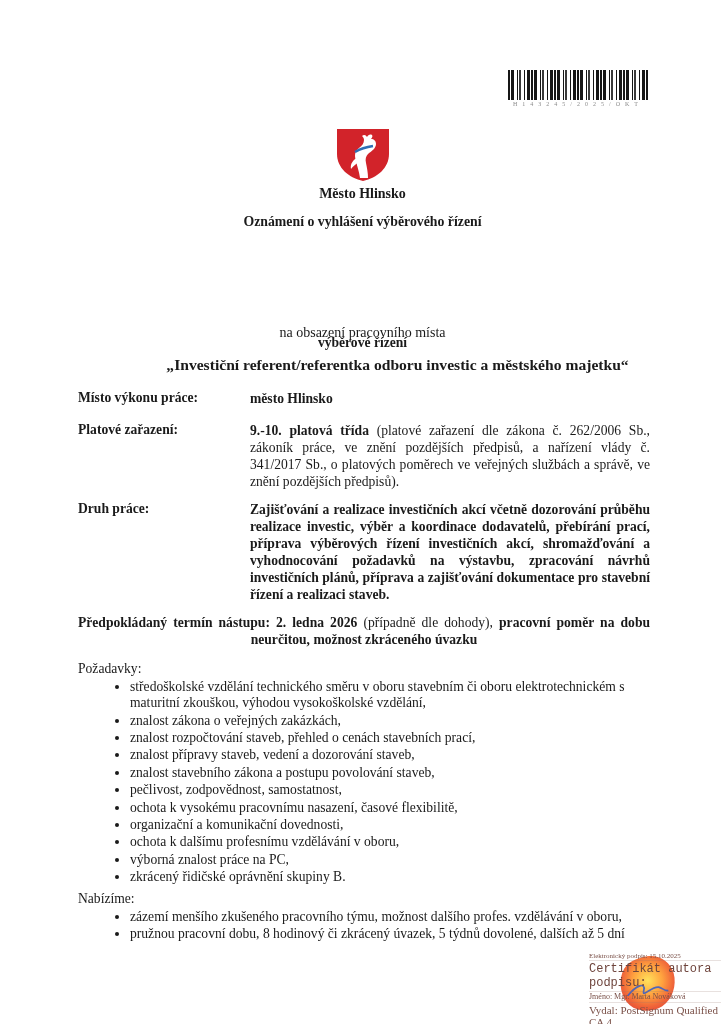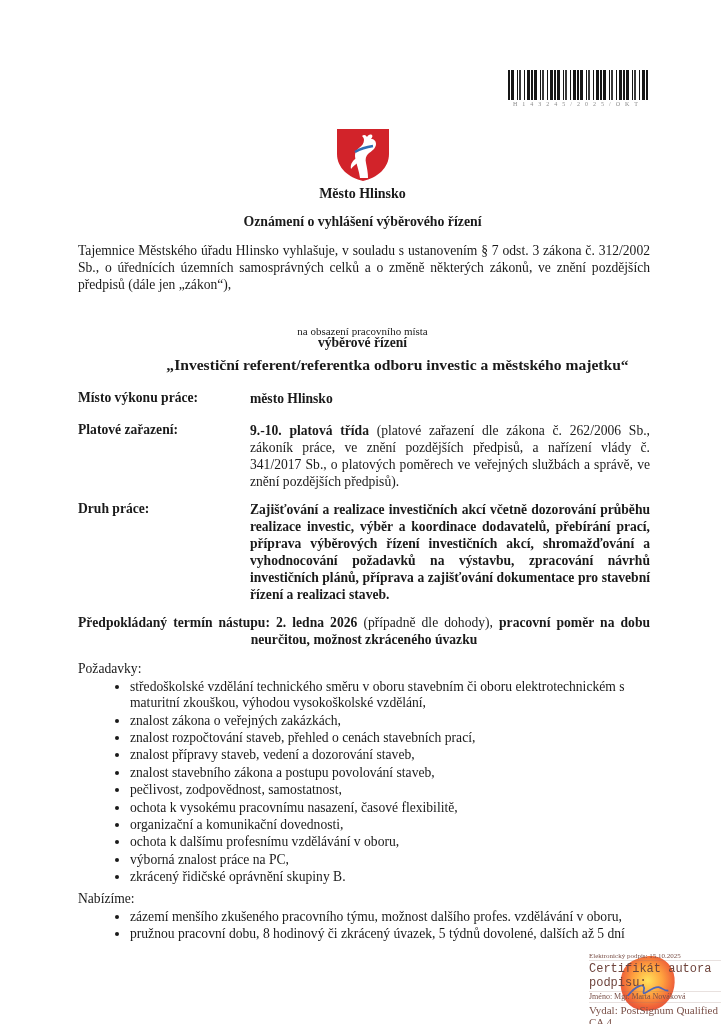--- a/index.html
+++ b/index.html
@@ -20,21 +20,21 @@
     top:101px;left:508px;width:140px;font-size:6px;color:#8a8a8a;
     letter-spacing:5px;white-space:nowrap;overflow:hidden;text-align:center;
   }
   .refblock{top:105px;right:75px;text-align:right;font-size:12.5px;line-height:14.6px;}
   
   .emblem{top:128px;left:50%;transform:translateX(-50%);width:56px;height:54px;}
   .city{top:186px;left:0;width:725px;text-align:center;font-weight:bold;font-size:14px;}
   .doc-title{top:214px;left:0;width:725px;text-align:center;font-weight:bold;font-size:13.8px;}
   .intro{top:243px;left:78px;width:572px;font-size:13.6px;line-height:16.9px;text-align:justify;}
   .proc-title{top:318px;left:0;width:725px;text-align:center;font-weight:bold;font-size:13.6px;margin-top:17px;}
-  .proc-sub{top:325px;left:0;width:725px;text-align:center;font-size:11px;}
+  .proc-sub{top:325px;left:0;width:725px;text-align:center;font-size:14px;}
   .job-title{top:356px;left:0;width:725px;text-align:center;font-weight:bold;font-size:15.6px;padding-left:35px;}
   
   .lbl{font-weight:bold;font-size:13.6px;text-align:right;}
   .val{font-size:13.6px;line-height:17px;}
   .row-place-lbl{top:390px;left:78px;}
   .row-place-val{top:390px;left:250px;font-weight:bold;}
   .row-salary-lbl{top:422px;left:78px;}
   .row-salary-val{top:422px;left:250px;width:400px;text-align:justify;}
   .row-work-lbl{top:501px;left:78px;}
   .row-work-val{top:501px;left:250px;width:400px;text-align:justify;font-weight:bold;}
@@ -76,21 +76,20 @@
       <path d="M2,1 H54 V26 C54,40 42,50 28,53 C14,50 2,40 2,26 Z" fill="#d2232a"></path>
       <path fill="#ffffff" d="M25,50 C24,43 22,38 21,33 C19,27 20,23 24,20 C27,18 29,15 29,12 C29,10 28,9 27,8 C29,6 31,7 32,9 C33,7 35,6 37,7 C38,8 37,10 36,11 C39,11 41,13 41,16 C41,20 37,23 33,26 C31,28 30,31 31,35 C32,40 33,45 33,50 Z"></path>
       <path fill="#ffffff" d="M22,30 C18,32 15,36 16,41 C18,38 21,36 24,34 Z"></path>
       <path d="M20,24 C25,21 31,19 38,18" stroke="#2f6fb5" stroke-width="2.6" fill="none"></path>
     </svg>
   </div>
 
   <div class="abs city">Město Hlinsko</div>
   <div class="abs doc-title">Oznámení o vyhlášení výběrového řízení</div>
 
-  <p class="abs intro" style="margin:0">Tajemnice Městského úřadu Hlinsko vyhlašuje, v souladu s ustanovením § 7 odst. 3 zákona č. 312/2002 Sb., o úřednících územních samosprávných celků a o změně některých zákonů, ve znění pozdějších předpisů (dále jen „zákon“),</p>
 
   <div class="abs proc-title">výběrové řízení</div>
   <div class="abs proc-sub">na obsazení pracovního místa</div>
   <div class="abs job-title">„Investiční referent/referentka odboru investic a městského majetku“</div>
 
   <div class="abs lbl row-place-lbl">Místo výkonu práce:</div>
   <div class="abs val row-place-val">město Hlinsko</div>
 
   <div class="abs lbl row-salary-lbl">Platové zařazení:</div>
   <div class="abs val row-salary-val"><span class="lbl">9.-10. platová třída</span><span> (platové zařazení dle zákona č. 262/2006 Sb., zákoník práce, ve znění pozdějších předpisů, a nařízení vlády č. 341/2017 Sb., o platových poměrech ve veřejných službách a správě, ve znění pozdějších předpisů).</span></div>

